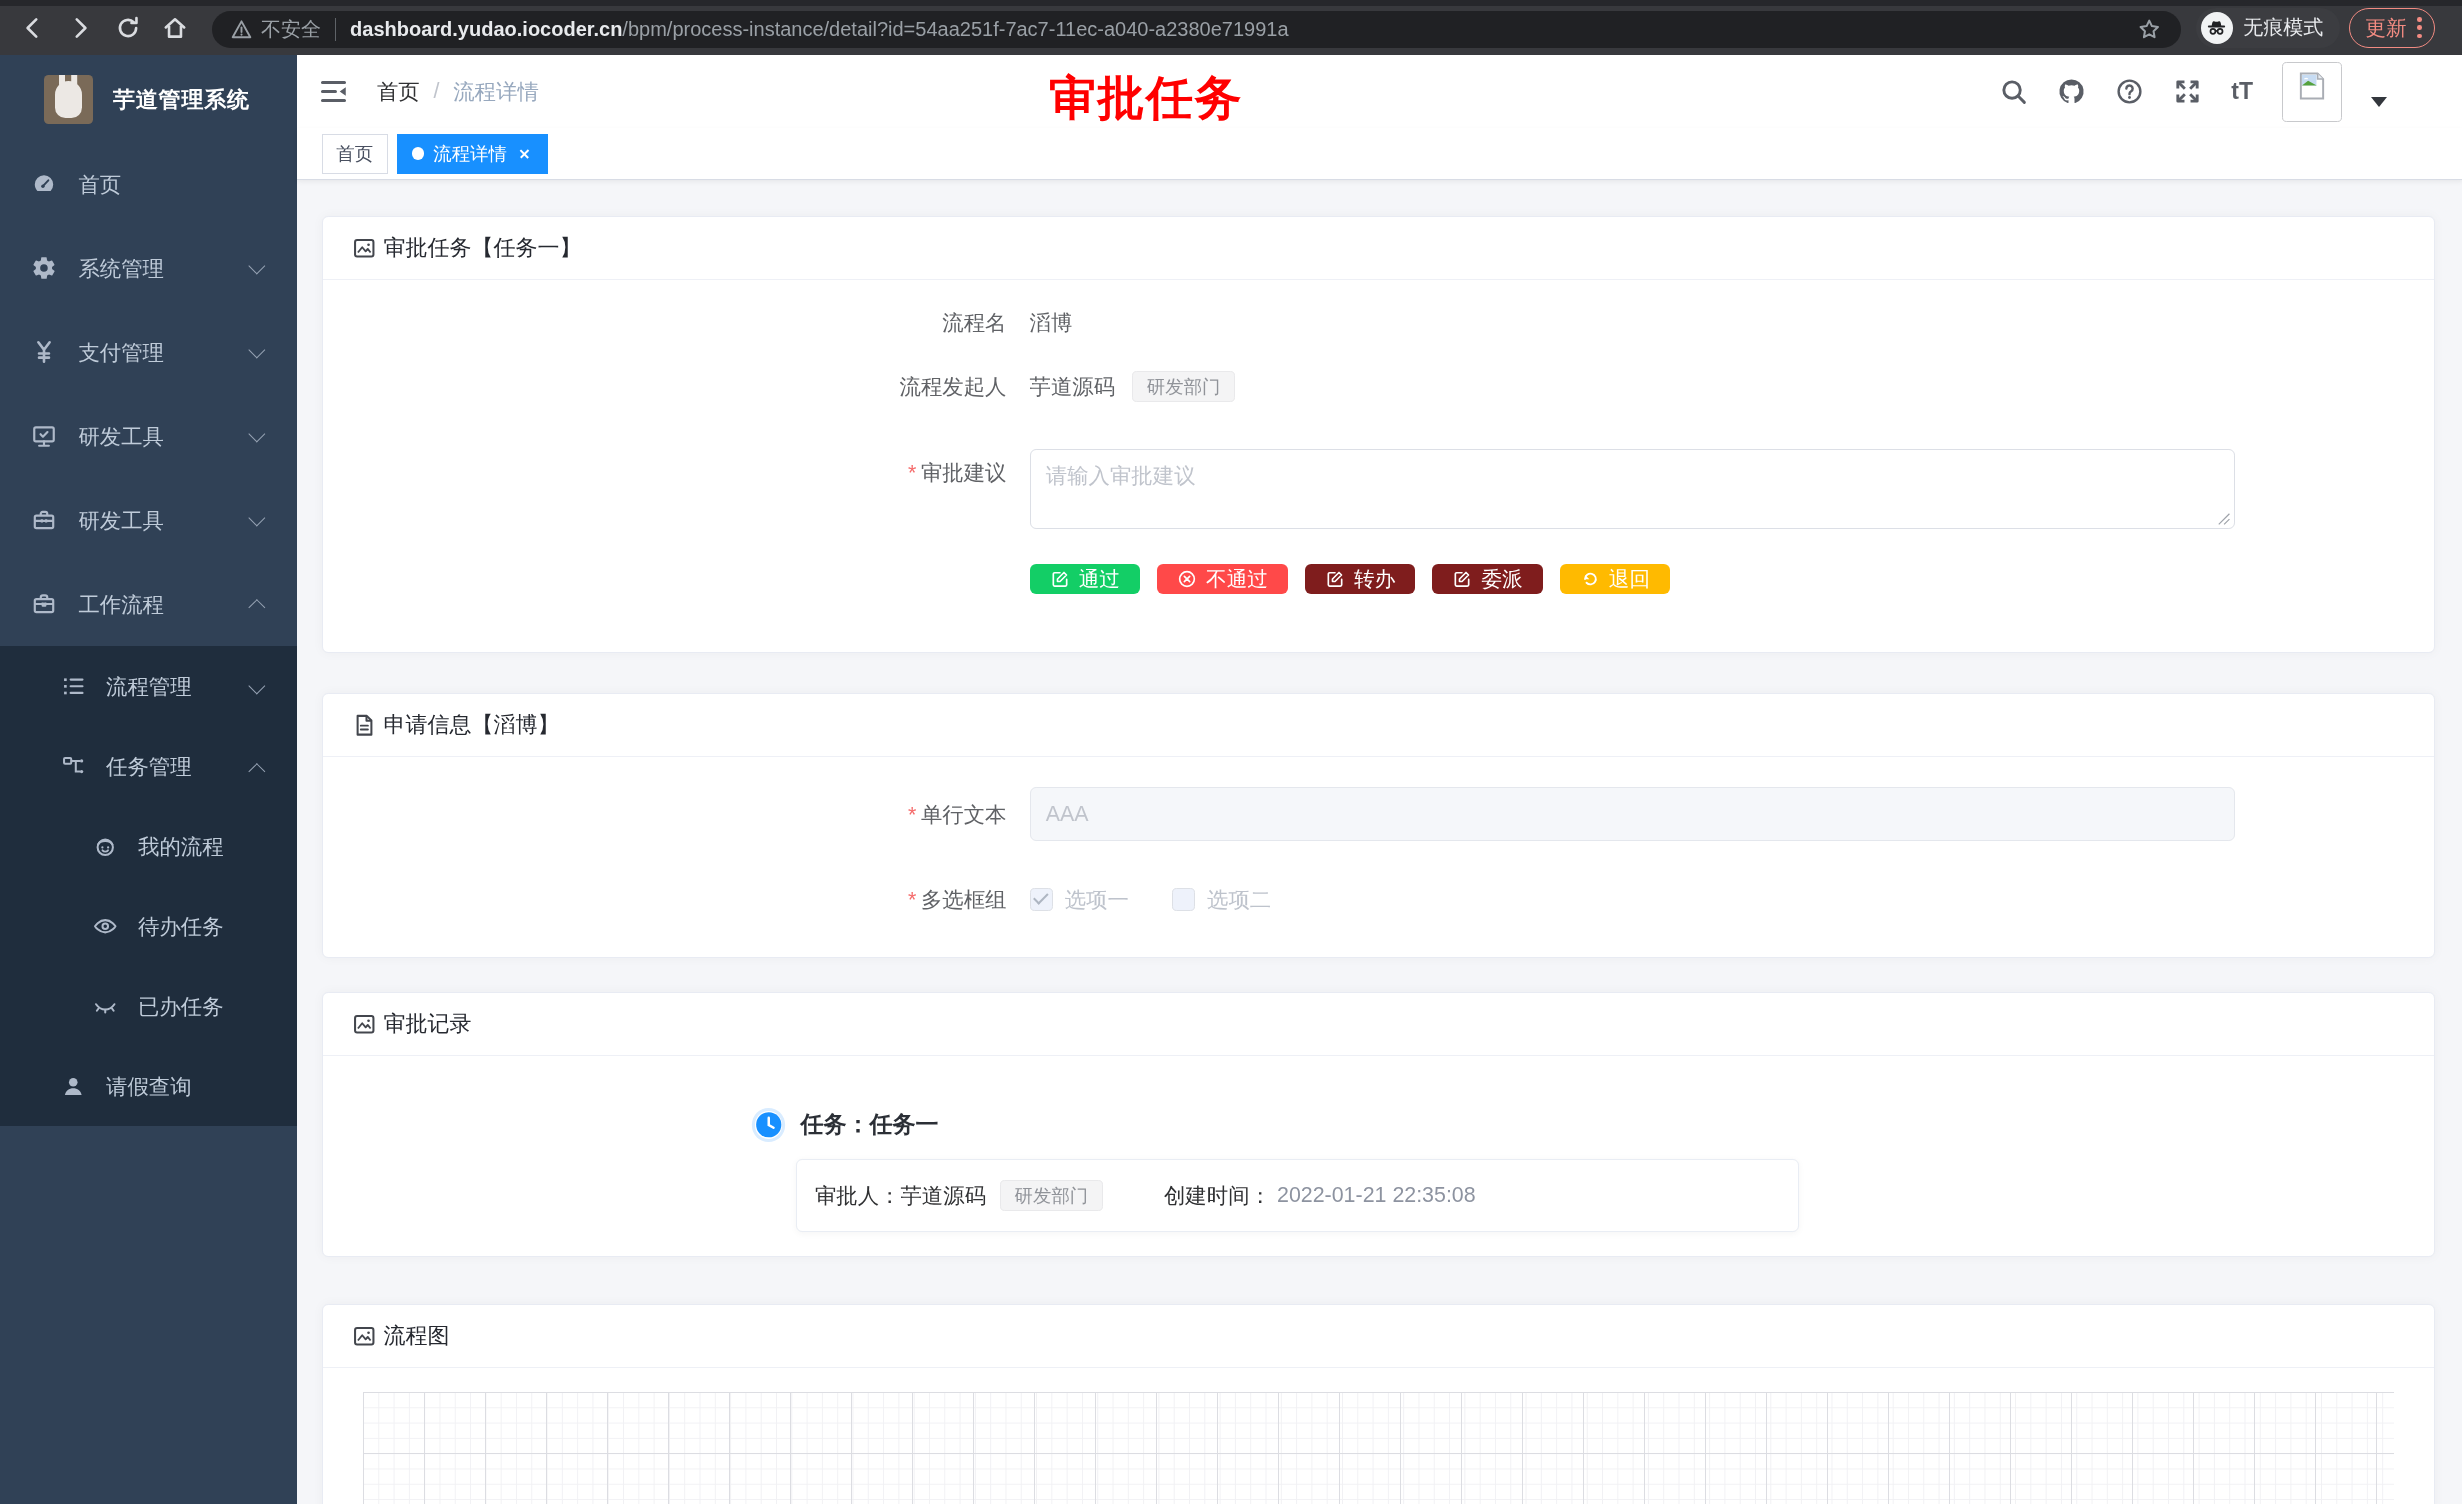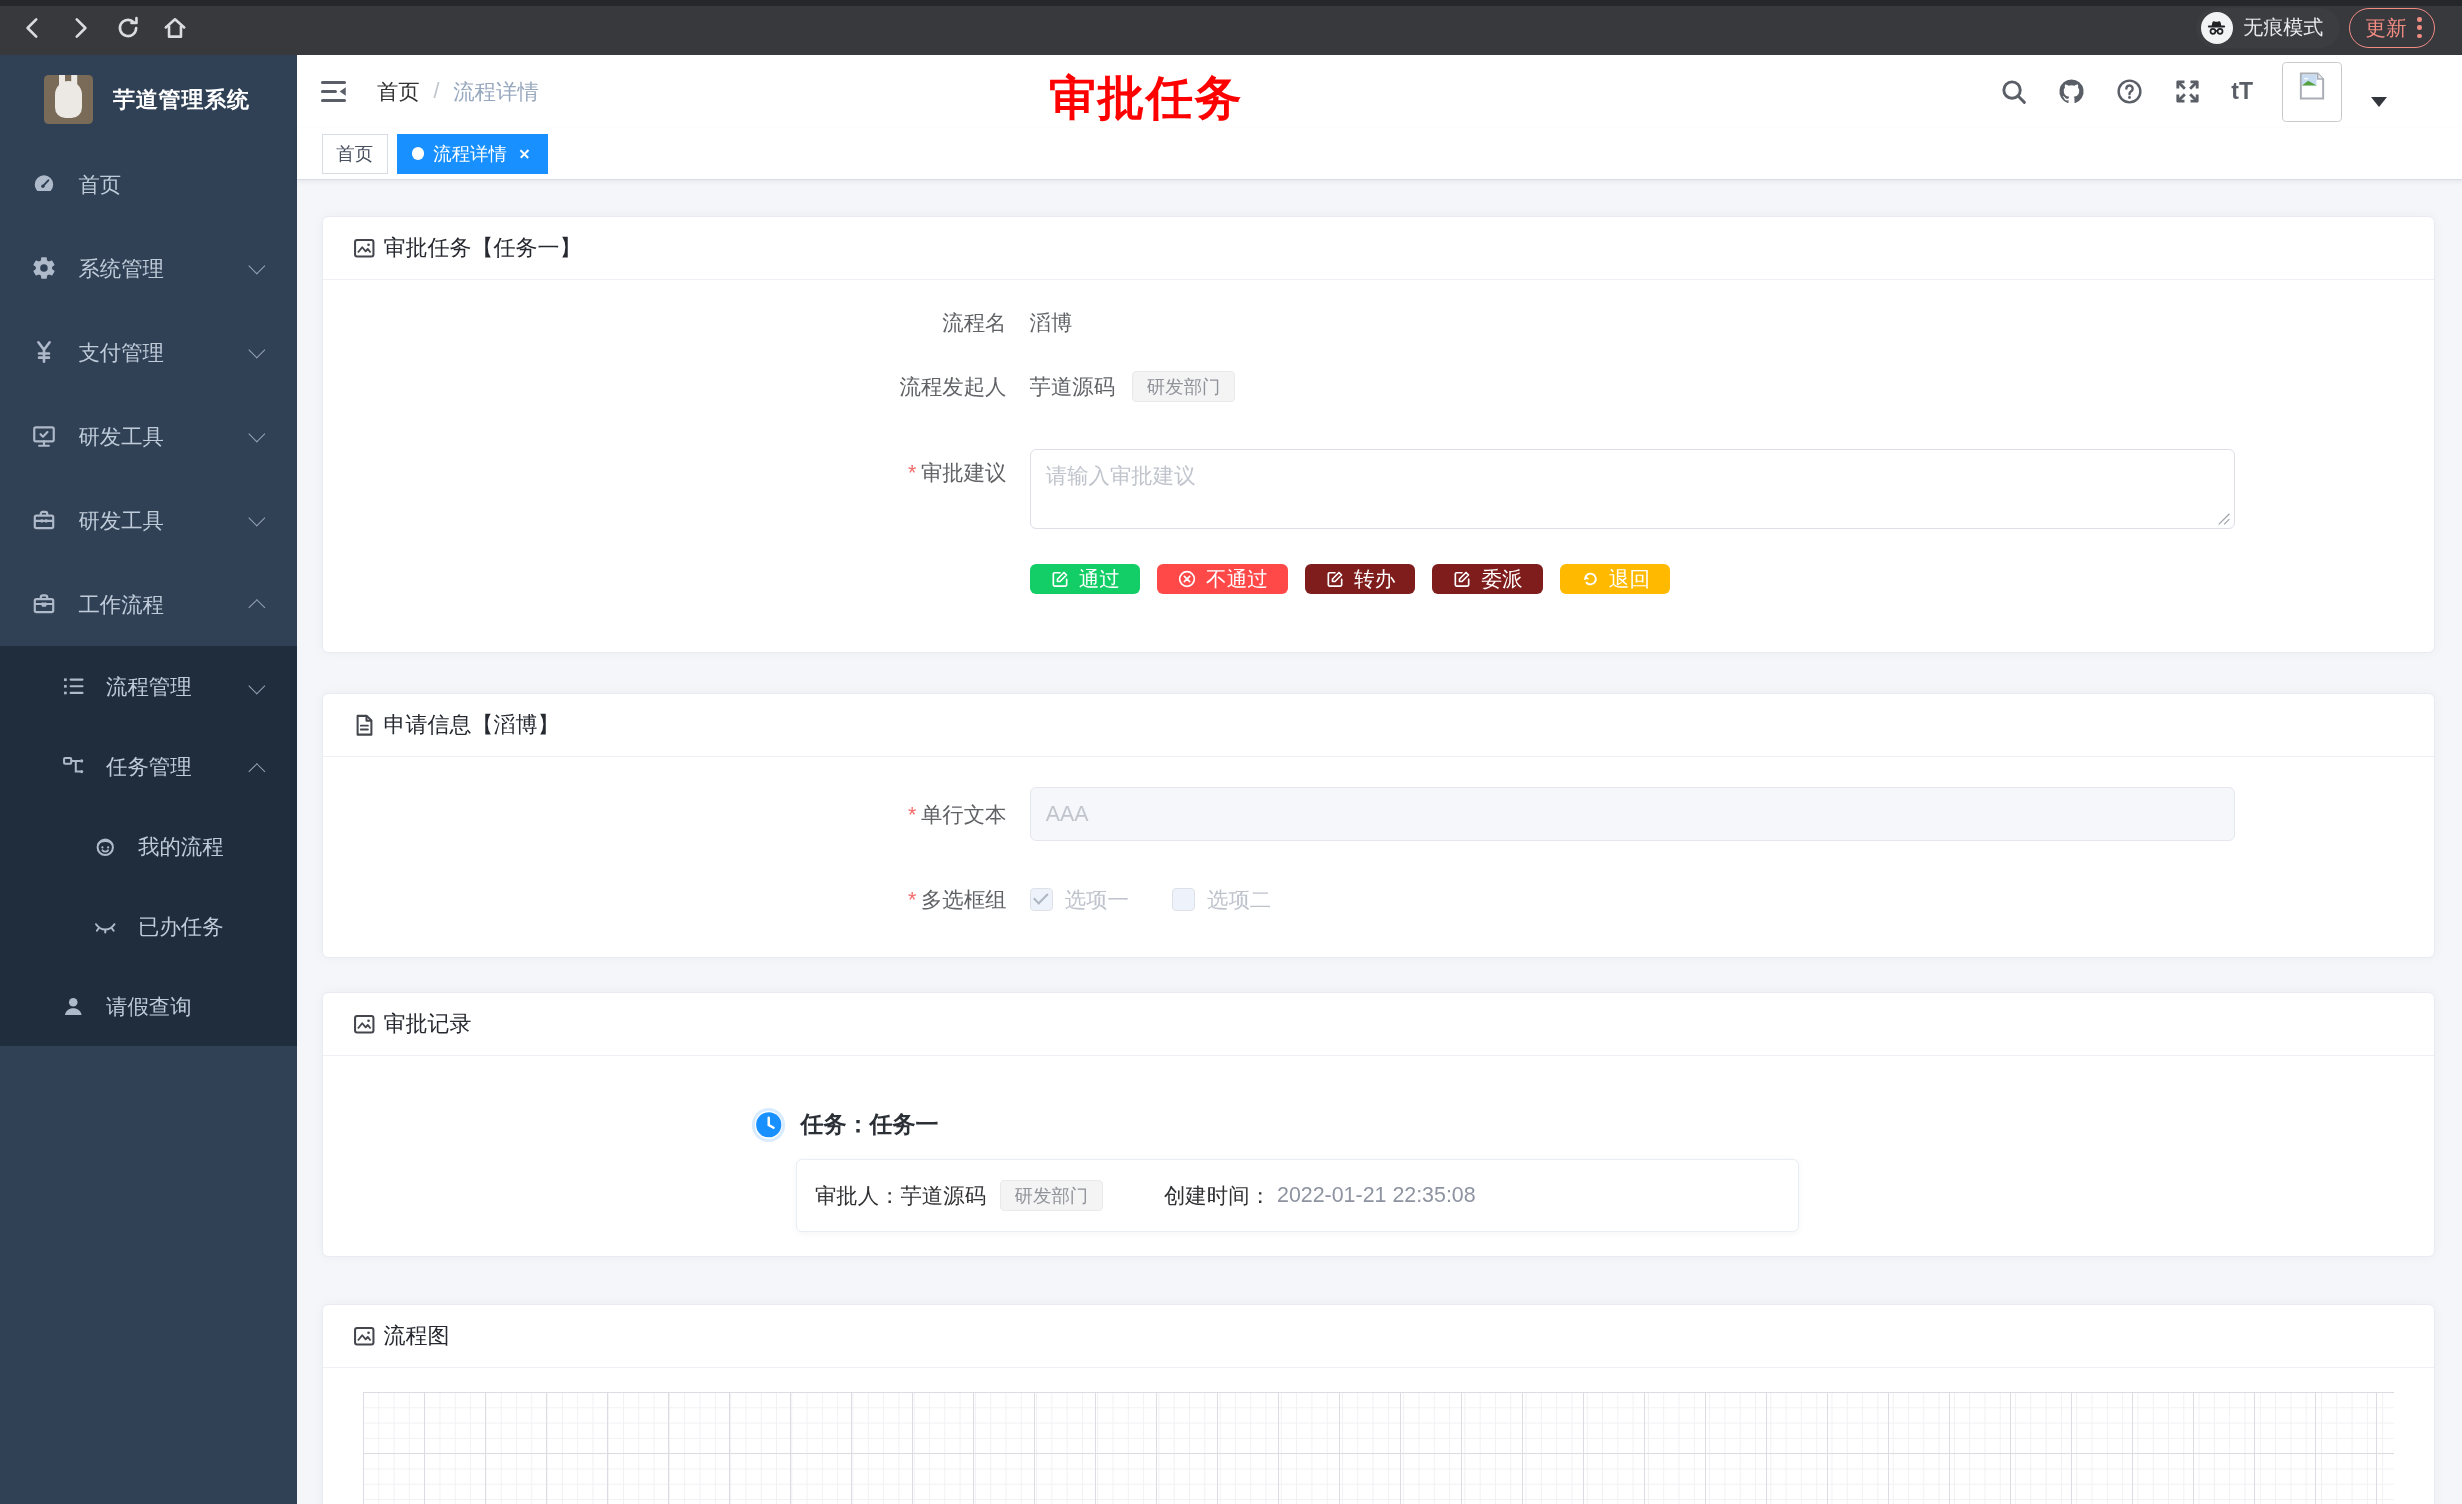--- a/index.html
+++ b/index.html
@@ -293,20 +293,38 @@
   <span class="ico nav-ic">
       <svg width="26" height="26" viewBox="0 0 34 34">
         <use href="#i-reload"></use>
       </svg>
     </span>
   <span class="ico nav-ic">
       <svg width="26" height="26" viewBox="0 0 34 34">
         <use href="#i-home"></use>
       </svg>
     </span>
+  <div class="url-pill">
+    <span class="url-sec">
+      <span class="ico">
+          <svg width="23" height="23" style="color:#9aa0a6" viewBox="0 0 30 30">
+            <use href="#i-warning"></use>
+          </svg>
+        </span>
+      <span>不安全</span>
+    </span>
+    <span class="url-div"></span>
+    <span class="url-domain">dashboard.yudao.iocoder.cn</span>
+      <span class="url-path">/bpm/process-instance/detail?id=54aa251f-7ac7-11ec-a040-a2380e71991a</span>
+    <span class="ico url-star">
+        <svg width="24.5" height="24.5" viewBox="0 0 32 32">
+          <use href="#i-star"></use>
+        </svg>
+      </span>
+  </div>
   <div class="incog-badge">
     <span class="incog-circle">
         <svg width="23" height="23" viewBox="0 0 30 30">
           <use href="#i-incognito"></use>
         </svg>
       </span>
     <span class="incog-label">无痕模式</span>
   </div>
   <div class="update-pill">
     <span class="update-label">更新</span>
@@ -395,20 +413,28 @@
       <span class="mlabel">任务管理</span>
       <span class="chev up"></span>
     </div>
     <div class="menu-item lv3">
       <span class="ico mi">
           <svg width="24.5" height="24.5" viewBox="0 0 32 32">
             <use href="#i-face"></use>
           </svg>
         </span>
       <span class="mlabel">我的流程</span>
+    </div>
+    <div class="menu-item lv3">
+      <span class="ico mi">
+          <svg width="24.5" height="24.5" viewBox="0 0 32 32">
+            <use href="#i-eye"></use>
+          </svg>
+        </span>
+      <span class="mlabel">待办任务</span>
     </div>
     <div class="menu-item lv3">
       <span class="ico mi">
           <svg width="24.5" height="24.5" viewBox="0 0 32 32">
             <use href="#i-eye-closed"></use>
           </svg>
         </span>
       <span class="mlabel">已办任务</span>
     </div>
     <div class="menu-item lv2">

